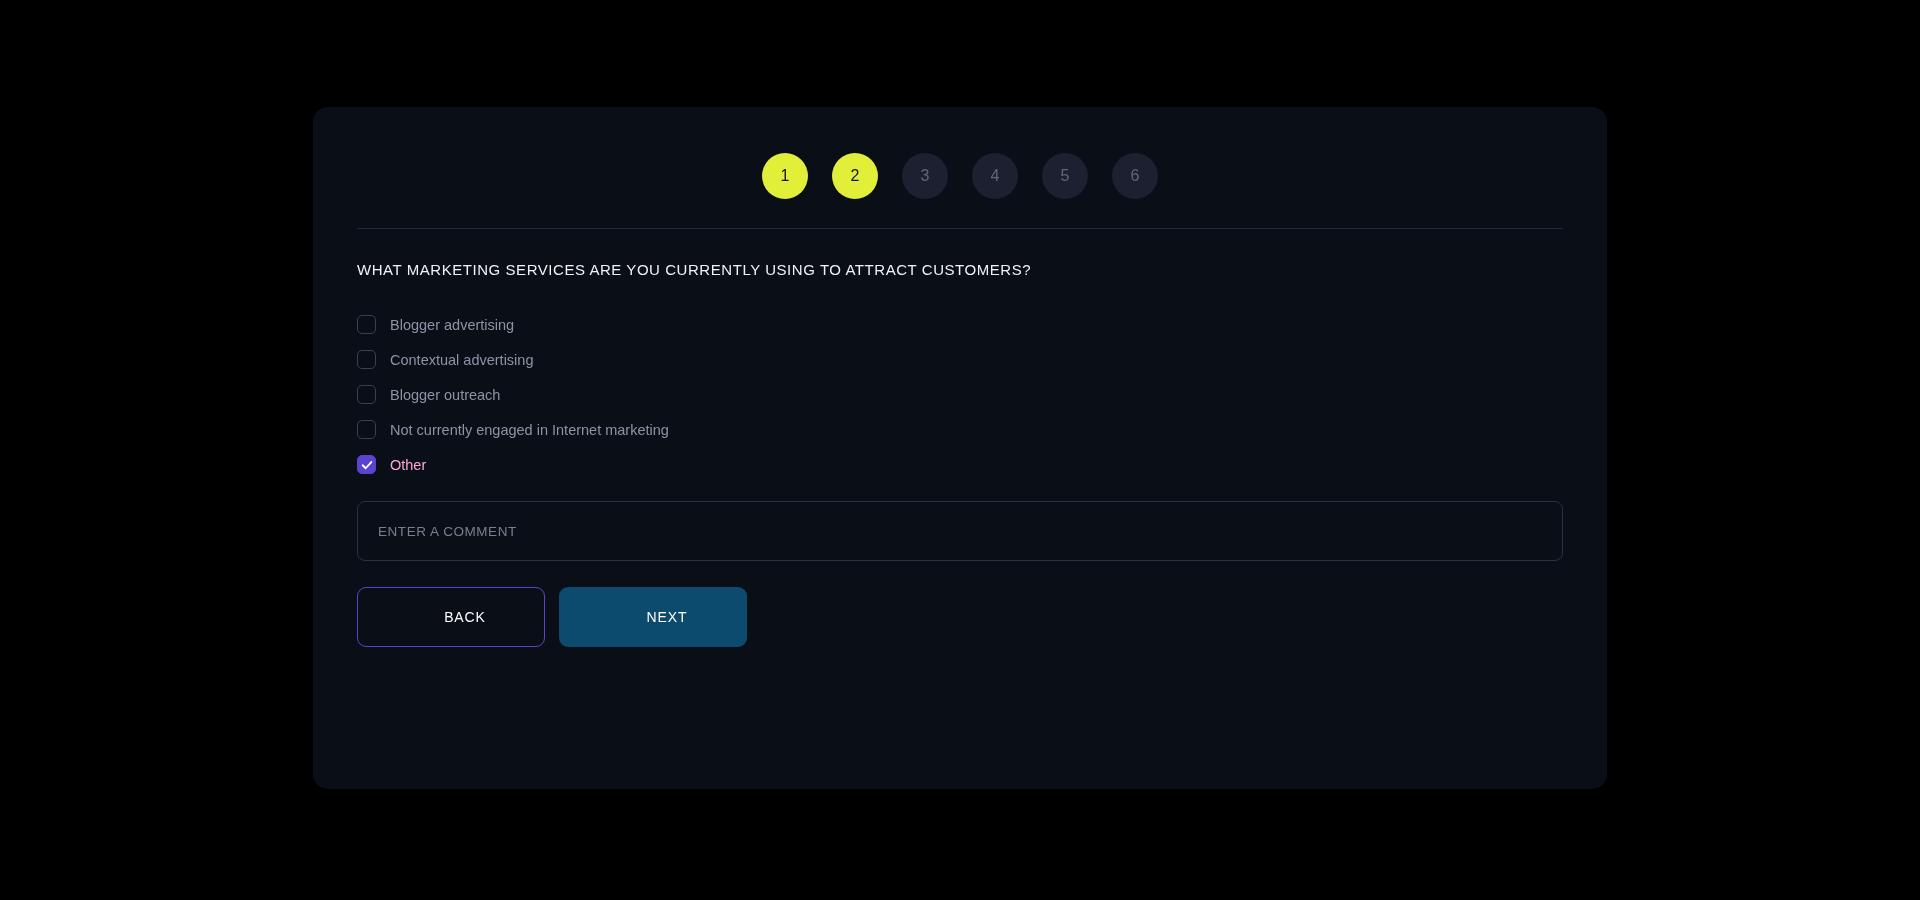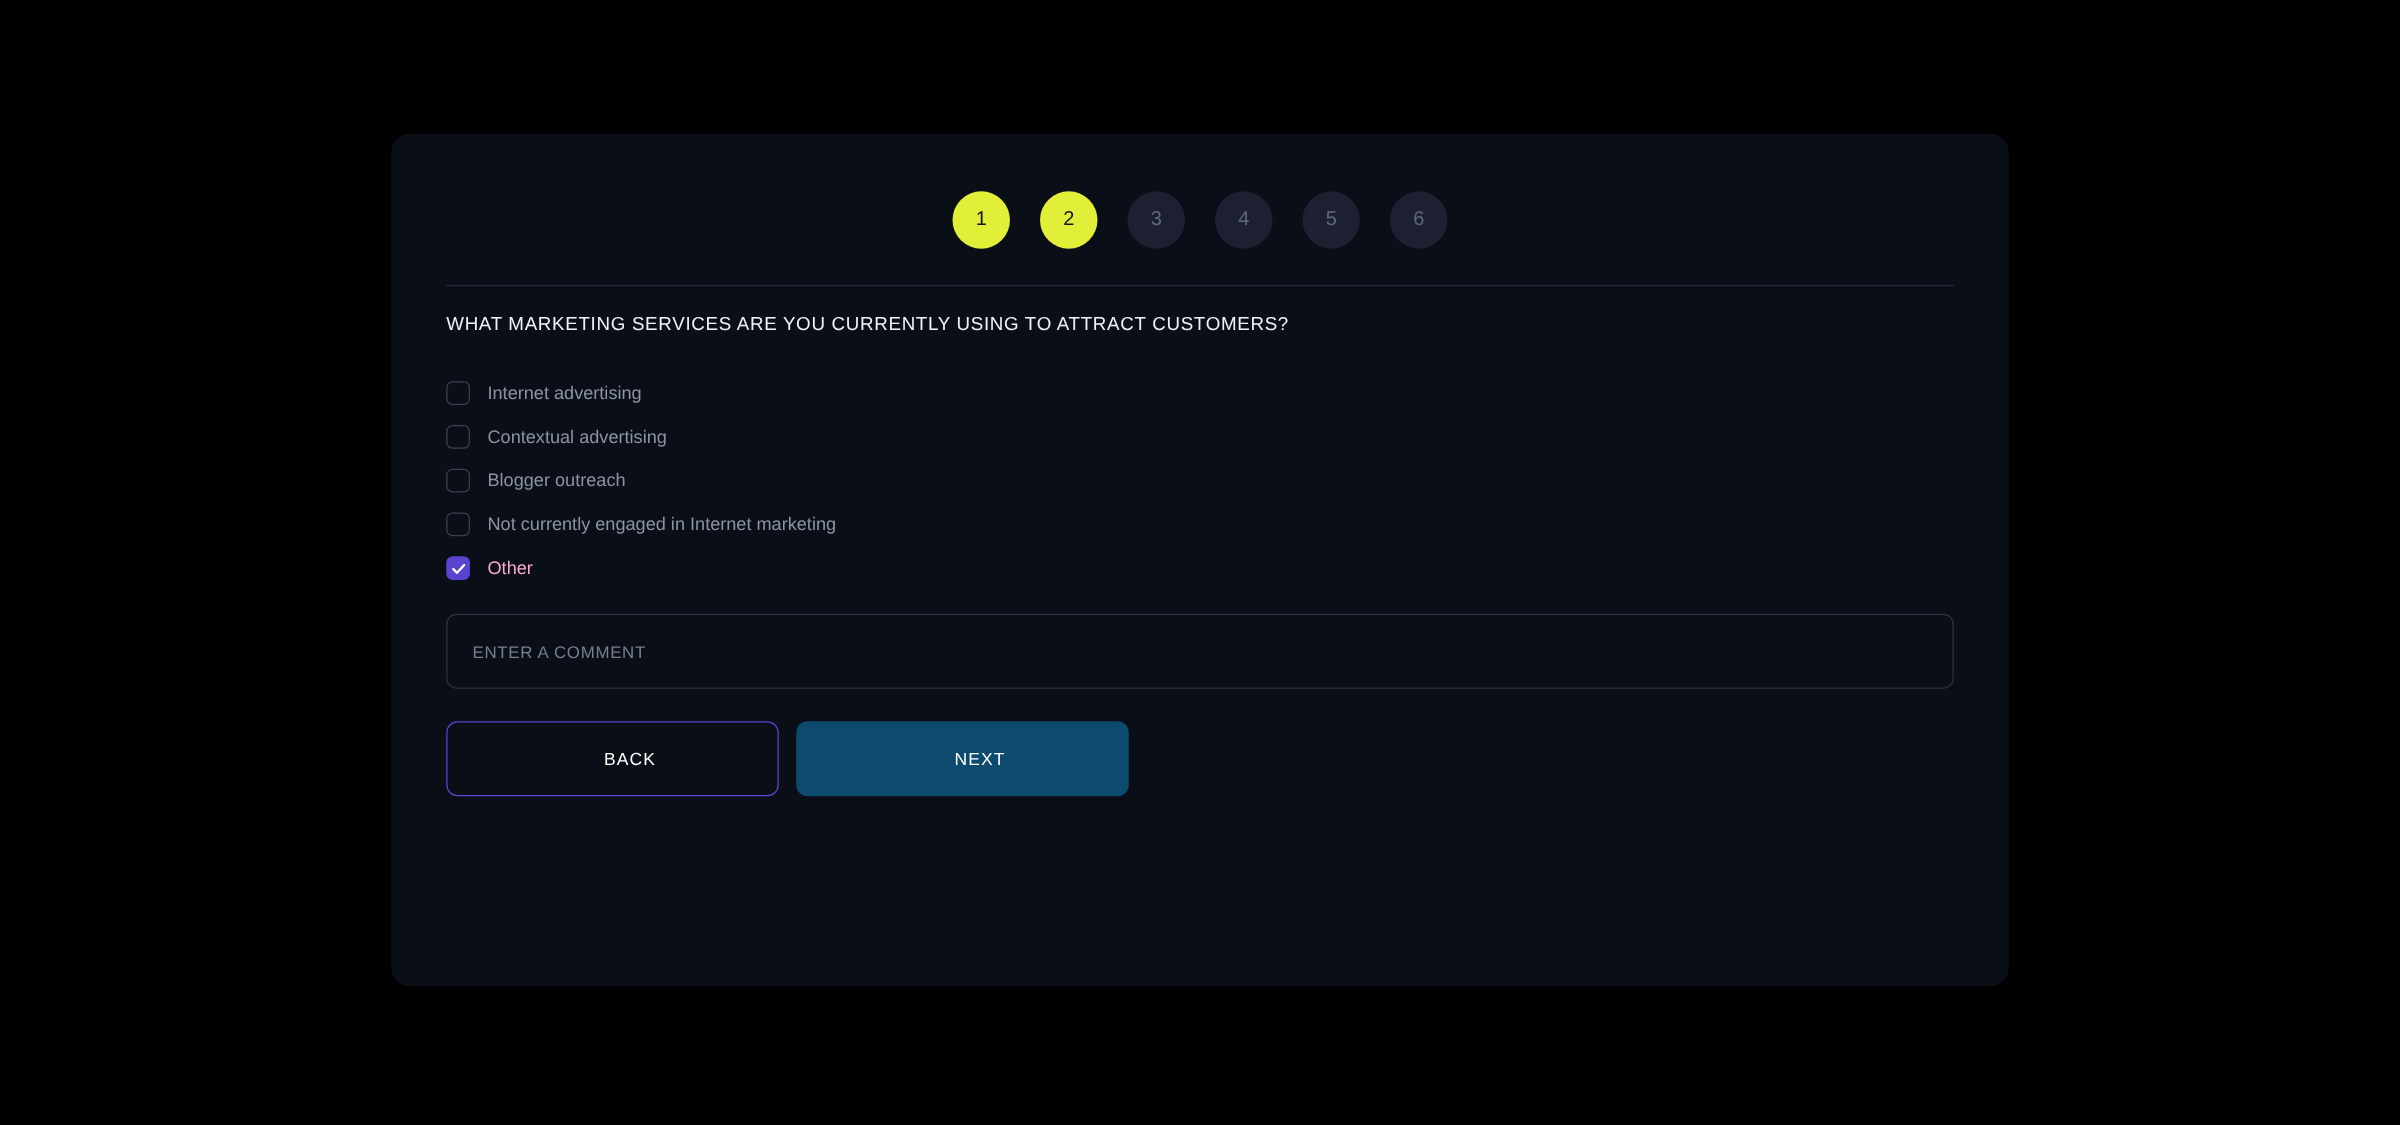--- a/index.html
+++ b/index.html
@@ -69,21 +69,21 @@
     top: 121px;
     width: 1206px;
     height: 1px;
     background: #23283a;
   }
 
   
   .body {
     position: absolute;
     left: 44px;
-    top: 144px;
+    top: 154px;
     width: 1206px;
   }
 
   .question {
     font-size: 15px;
     letter-spacing: 0.55px;
     color: #f0f2f6;
     font-family: "Liberation Sans", sans-serif;
     margin-bottom: 29px;
     white-space: nowrap;
@@ -169,21 +169,21 @@
   }
 
   
   .actions {
     margin-top: 26px;
     display: flex;
     gap: 14px;
   }
 
   .btn {
-    width: 266px;
+    width: 188px;
     height: 60px;
     border-radius: 9px;
     font-size: 14px;
     letter-spacing: 0.9px;
     font-family: "Liberation Sans", sans-serif;
     display: flex;
     align-items: center;
     justify-content: center;
     cursor: pointer;
     border: none;
@@ -220,21 +220,21 @@
 
     <div class="body">
 
       <div class="question">WHAT MARKETING SERVICES ARE YOU CURRENTLY USING TO ATTRACT CUSTOMERS?</div>
 
       <div class="options">
 
 
         <div class="option">
           <span class="box unchecked"></span>
-          <span class="option-label">Internet advertising</span>
+          <span class="option-label">Blogger advertising</span>
         </div>
 
         <div class="option">
           <span class="box unchecked"></span>
           <span class="option-label">Contextual advertising</span>
         </div>
 
         <div class="option">
           <span class="box unchecked"></span>
           <span class="option-label">Blogger outreach</span>

